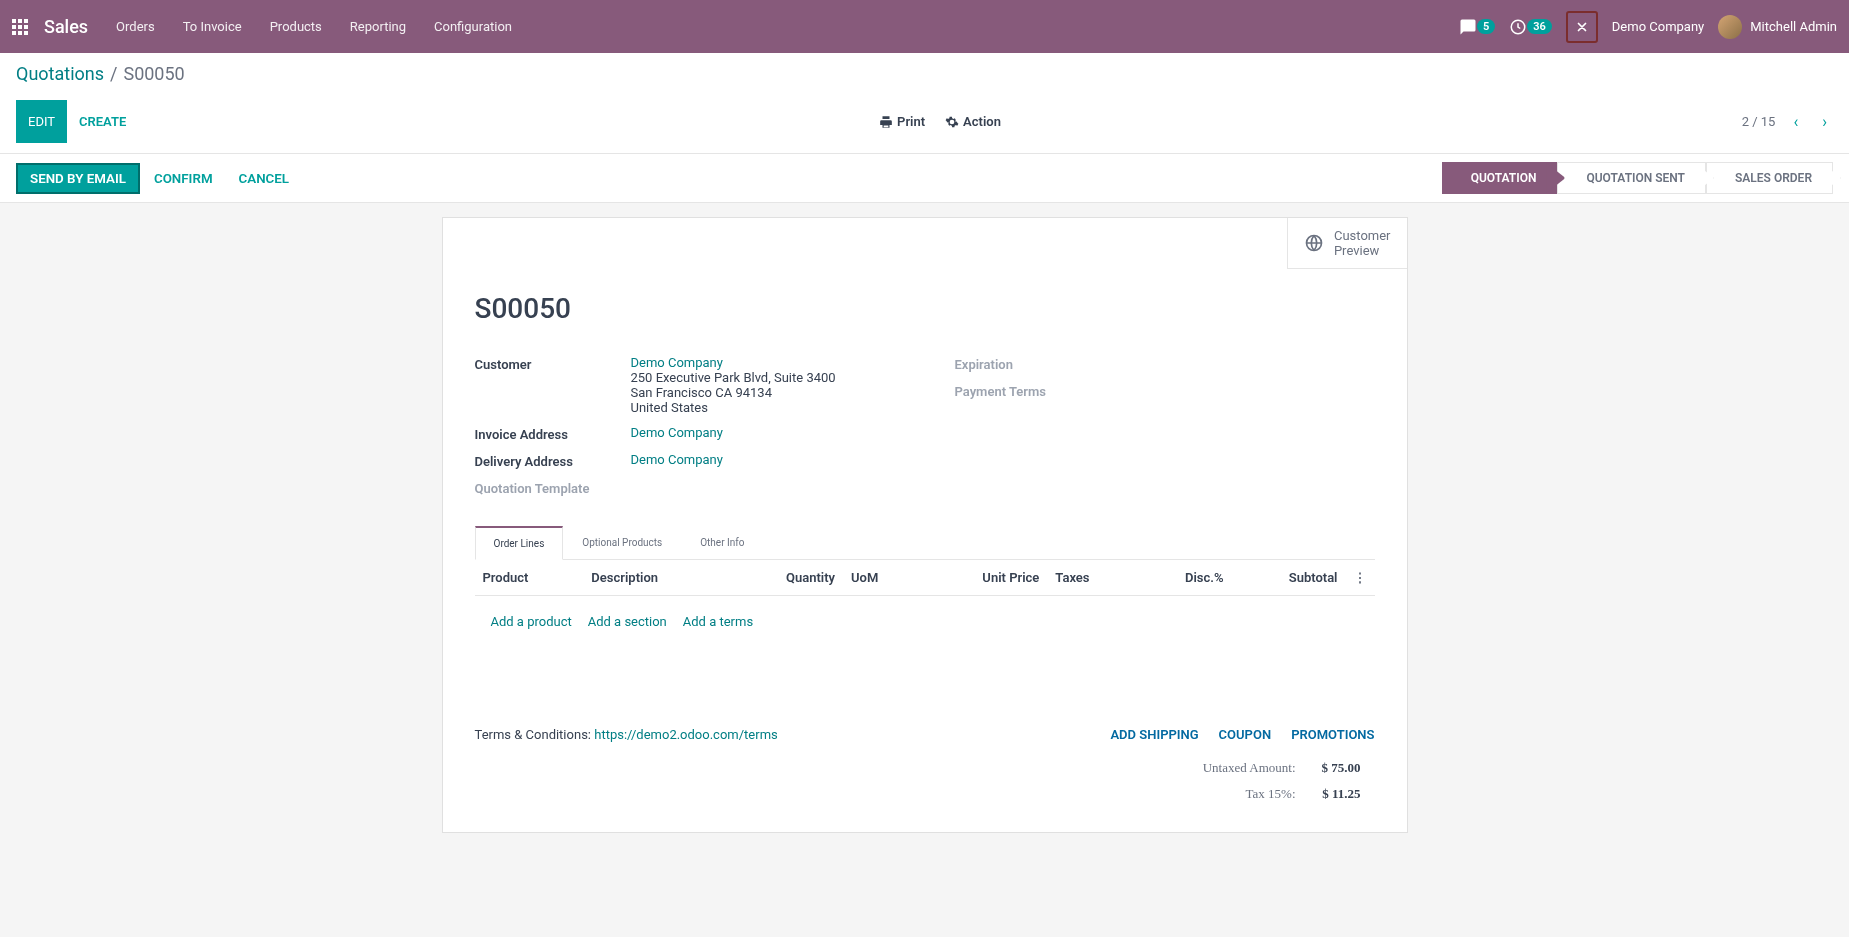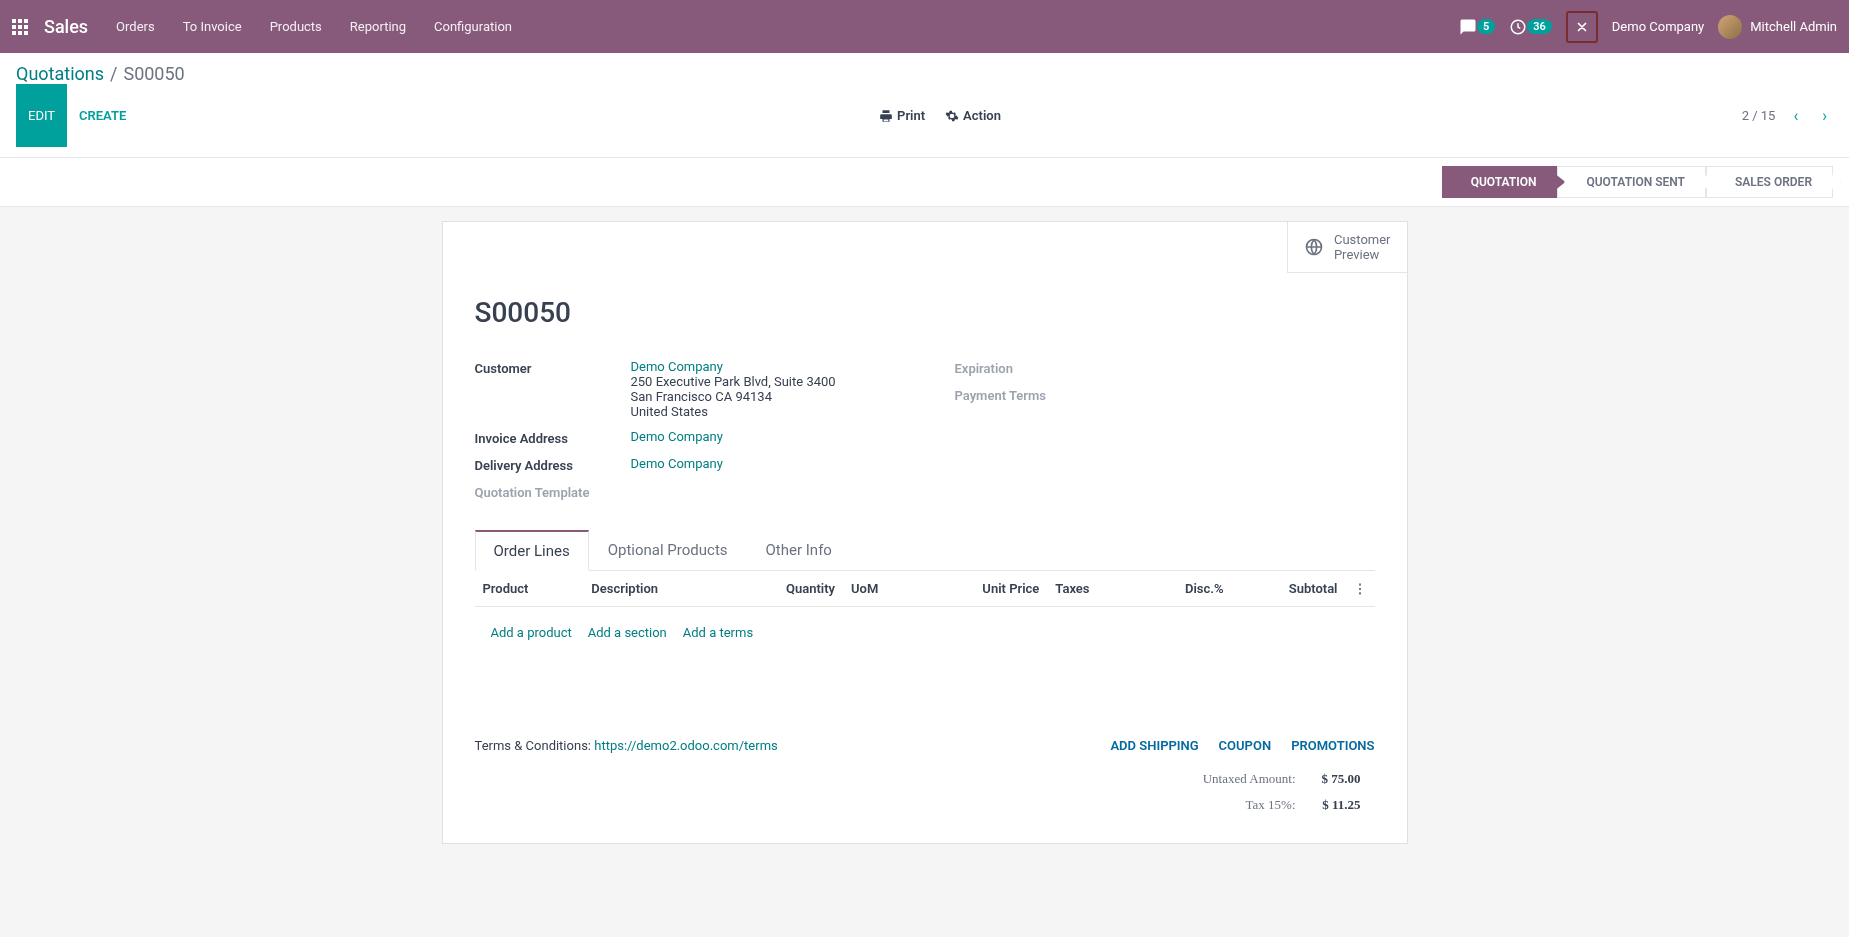--- a/index.html
+++ b/index.html
@@ -12,25 +12,25 @@
 .nav-item { color: rgba(255,255,255,0.9); cursor: pointer; font-size: 13px; }
 .nav-right { margin-left: auto; display: flex; align-items: center; gap: 14px; }
 .badge-wrap { position: relative; display: flex; align-items: center; }
 .badge { background: #00a09d; color: #fff; border-radius: 10px; padding: 1px 6px; font-size: 11px; font-weight: 600; }
 .close-btn { border: 2px solid #7b2d2d; width: 32px; height: 32px; display: flex; align-items: center; justify-content: center; border-radius: 3px; cursor: pointer; }
 .company-name, .user-name { font-size: 13px; }
 .avatar { width: 24px; height: 24px; border-radius: 50%; background: linear-gradient(135deg,#d4a574,#8b6f47); }
 .user-wrap { display: flex; align-items: center; gap: 8px; }
 
 .control-panel { background: #fff; padding: 10px 16px 0; border-bottom: 1px solid #e5e5e5; }
-.breadcrumb { display: flex; align-items: flex-end; gap: 6px; margin-bottom: 0; font-size: 18px; }
+.breadcrumb { display: flex; align-items: flex-end; gap: 6px; margin-bottom: 16px; font-size: 18px; }
 .breadcrumb .link { color: #017e84; cursor: pointer; }
 .breadcrumb .current { color: #6b7280; }
 .cp-row { display: flex; align-items: center; padding-bottom: 10px; }
-.btn { border: none; padding: 24px 12px; font-size: 13px; cursor: pointer; }
+.btn { border: none; padding: 14px 12px; font-size: 13px; cursor: pointer; }
 .btn-primary { background: #00a09d; color: #fff; }
 .btn-secondary { background: transparent; color: #00a09d; font-weight: 600; }
 .cp-center { margin-left: auto; display: flex; gap: 20px; }
 .cp-action { color: #374151; font-weight: 600; cursor: pointer; display: flex; align-items: center; gap: 4px; }
 .cp-pager { margin-left: auto; display: flex; align-items: center; gap: 12px; color: #6b7280; }
 .pager-arrow { cursor: pointer; color: #00a09d; font-size: 16px; padding: 0 6px; }
 
 .statusbar { background: #fff; border-bottom: 1px solid #e5e5e5; padding: 8px 16px; display: flex; align-items: center; }
 .status-btns { display: flex; gap: 2px; }
 .btn-highlight { background: #00a09d; color: #fff; border: 2px solid #006e6b; padding: 6px 12px; font-weight: 600; }
@@ -50,21 +50,21 @@
 .form-col { flex: 1; }
 .form-row { display: flex; margin-bottom: 10px; align-items: flex-start; }
 .form-label { width: 156px; font-weight: 600; color: #374151; font-size: 13px; padding-top: 2px; }
 .form-label.muted { color: #9ca3af; }
 .form-value { flex: 1; font-size: 13px; }
 .link { color: #017e84; cursor: pointer; }
 .addr-line { color: #374151; }
 
 .notebook { margin-top: 20px; }
 .tabs { display: flex; border-bottom: 1px solid #e5e5e5; }
-.tab { padding: 10px 18px; border: 1px solid transparent; cursor: pointer; color: #6b7280; font-size: 15px; }
+.tab { padding: 10px 18px; border: 1px solid transparent; cursor: pointer; color: #6b7280; font-size: 10px; }
 .tab.active { border: 1px solid #e5e5e5; border-bottom-color: #fff; margin-bottom: -1px; color: #374151; border-top: 2px solid #875a7b; }
 .order-table { width: 100%; border-collapse: collapse; margin-top: 0; }
 .order-table th { text-align: left; padding: 10px 8px; font-weight: 600; font-size: 13px; border-bottom: 1px solid #e5e5e5; }
 .order-table th.r, .order-table td.r { text-align: right; }
 .order-table td { padding: 8px; font-size: 13px; border-bottom: 1px solid #f0f0f0; }
 .tax-pill { border: 1px solid #d1d5db; border-radius: 12px; padding: 2px 10px; font-size: 12px; color: #6b7280; }
 .del-icon { color: #9ca3af; cursor: pointer; }
 .add-links { padding: 10px 8px; display: flex; gap: 16px; }
 .kebab { float: right; cursor: pointer; color: #6b7280; }
 
@@ -156,20 +156,25 @@
     </div>
     <div class="cp-pager">
       <span>2 / 15</span>
       <span class="pager-arrow">‹</span>
       <span class="pager-arrow">›</span>
     </div>
   </div>
 </div>
 
 <div class="statusbar">
+  <div class="status-btns">
+    <button class="btn-highlight">SEND BY EMAIL</button>
+    <button class="btn-text">CONFIRM</button>
+    <button class="btn-text">CANCEL</button>
+  </div>
   <div class="status-arrows">
     <div class="status-step active">QUOTATION</div>
     <div class="status-step">QUOTATION SENT</div>
     <div class="status-step">SALES ORDER</div>
   </div>
 </div>
 
 <div class="form-sheet-wrap">
   <div class="form-sheet">
     <div class="button-box">

